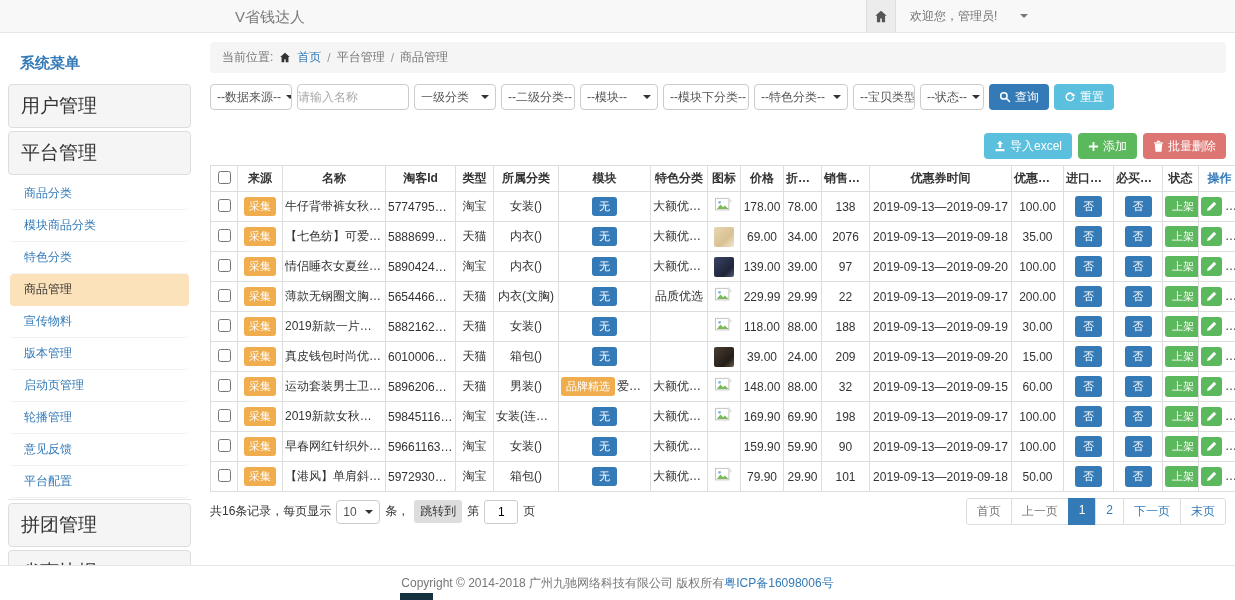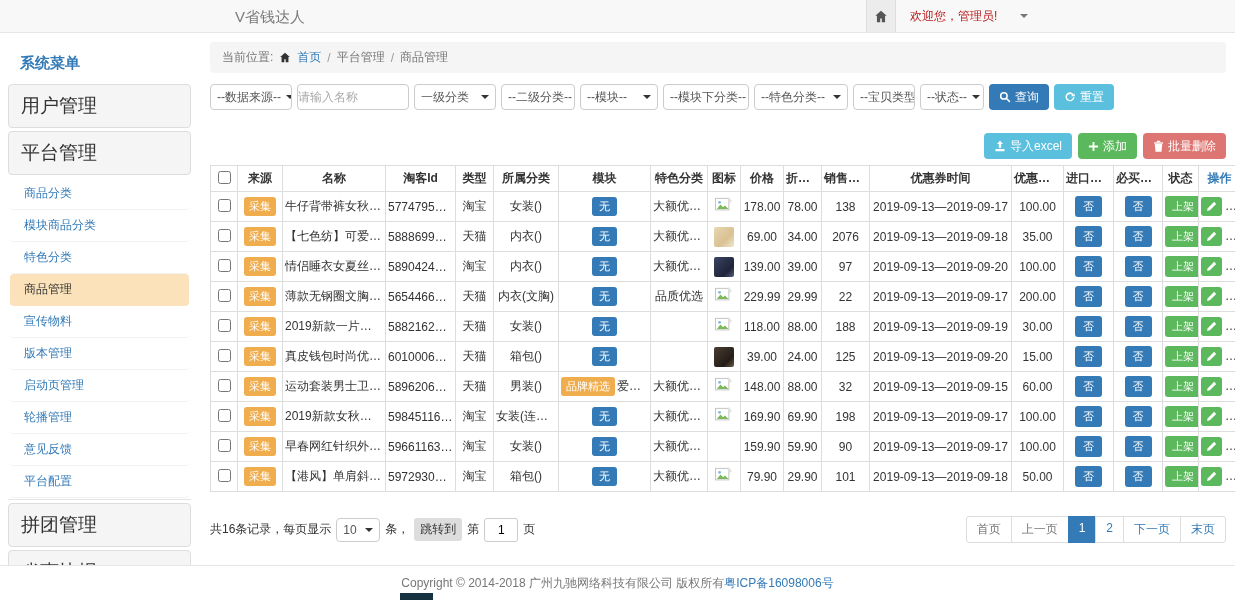--- a/index.html
+++ b/index.html
@@ -4,21 +4,21 @@
 <style>
   *{box-sizing:border-box;margin:0;padding:0}
   html,body{width:1235px;height:600px;overflow:hidden}
   body{font-family:"Liberation Sans","DejaVu Sans",sans-serif;font-size:12px;color:#333;background:#fff;position:relative}
 
   
   .topbar{height:33px;background:#f8f8f8;border-bottom:1px solid #e7e7e7;position:relative}
   .topbar-title{position:absolute;left:235px;top:8px;color:#7a7a7a;font-size:15px}
   .topbar-right{position:absolute;left:866px;top:0;height:32px;display:flex;align-items:center}
   .home-box{width:30px;height:32px;background:#ececec;border-left:1px solid #ddd;border-right:1px solid #ddd;display:flex;align-items:center;justify-content:center;cursor:pointer}
-  .welcome{color:#b91c1c;padding:0 10px 0 14px;cursor:pointer;display:flex;align-items:center;gap:23px}
+  .welcome{color:#737373;padding:0 10px 0 14px;cursor:pointer;display:flex;align-items:center;gap:23px}
   .caret-down{width:0;height:0;border-left:4px solid transparent;border-right:4px solid transparent;border-top:4px solid #777;display:inline-block}
 
   
   .sidebar{position:absolute;left:8px;top:44px;width:183px;height:521px;overflow:hidden}
   .sidebar-title{color:#337ab7;font-weight:bold;font-size:15px;padding:10px 12px 8px 12px}
   .panel-item{background:#f5f5f5;border:1px solid #ddd;border-radius:4px;padding:8px 12px;margin-top:3px;color:#333;font-size:19px;cursor:pointer}
   .submenu{background:#fff;border-bottom:1px solid #e5e5e5;margin-top:2px;padding:1px 2px}
   .submenu-item{color:#337ab7;padding:7px 4px 7px 14px;border-bottom:1px solid #f2f2f2;font-size:12px;cursor:pointer;border-radius:4px}
   .submenu-item.active{background:#fbe2ba;color:#333;border-bottom-color:transparent}
 
@@ -51,21 +51,21 @@
   .xbtn-green{background:#5cb85c;color:#fff;border-radius:3px;padding:3px 7px;display:inline-block;font-size:11px;cursor:pointer}
   .op-btn{width:21px;height:19px;border-radius:3px;display:inline-flex;align-items:center;justify-content:center;cursor:pointer;vertical-align:middle}
   .op-edit{background:#5cb85c;margin-right:3px}
   .op-del{background:#d9534f}
   .thumb{width:20px;height:20px;display:inline-block;border-radius:2px;vertical-align:middle}
   .thumb-beige{background:linear-gradient(135deg,#e7d7b2 0%,#d9c193 60%,#efe6cd 100%)}
   .thumb-navy{background:linear-gradient(135deg,#3a4466 0%,#1f2438 70%,#565f82 100%)}
   .thumb-dark{background:linear-gradient(135deg,#4a3e33 0%,#241d17 70%,#6b5c4c 100%)}
   .module-cell-text{margin-left:2px;color:#333}
 
-  .pagebar{display:flex;justify-content:space-between;align-items:center;margin-top:24px}
+  .pagebar{display:flex;justify-content:space-between;align-items:center;margin-top:6px}
   .pageinfo{display:flex;align-items:center;gap:5px;color:#333}
   .size-select{width:44px;height:24px}
   .jump-btn{background:#ddd;color:#333;border-radius:3px;padding:3px 6px;cursor:pointer}
   .jump-input{border:1px solid #ccc;border-radius:3px;width:34px;height:24px;text-align:center;font-size:12px}
   .pager{display:flex}
   .pg{border:1px solid #ddd;padding:4px 10px;color:#337ab7;cursor:pointer;background:#fff;margin-left:-1px;font-size:12px}
   .pg:first-child{border-radius:3px 0 0 3px;margin-left:0}
   .pg:last-child{border-radius:0 3px 3px 0}
   .pg.active{background:#337ab7;color:#fff;border-color:#337ab7}
   .pg.disabled{color:#777;cursor:default}
@@ -400,21 +400,21 @@
           <td><span class="badge-orange">采集</span></td>
           <td>真皮钱包时尚优雅女士...</td>
           <td>601000601341</td>
           <td>天猫</td>
           <td>箱包()</td>
           <td><span class="badge-blue">无</span></td>
           <td></td>
           <td><span class="thumb thumb-dark"></span></td>
           <td>39.00</td>
           <td>24.00</td>
-          <td>125</td>
+          <td>209</td>
           <td>2019-09-13—2019-09-20</td>
           <td>15.00</td>
           <td><span class="xbtn-blue">否</span></td>
           <td><span class="xbtn-blue">否</span></td>
           <td><span class="xbtn-green">上架</span></td>
           <td><span class="op-btn op-edit">
               <svg width="11" height="11" viewBox="0 0 16 16">
                 <path d="M11.8 1.2l3 3-9.2 9.2-4.1 1.1 1.1-4.1z" fill="#fff"></path>
               </svg>
             </span><span class="op-btn op-del">

